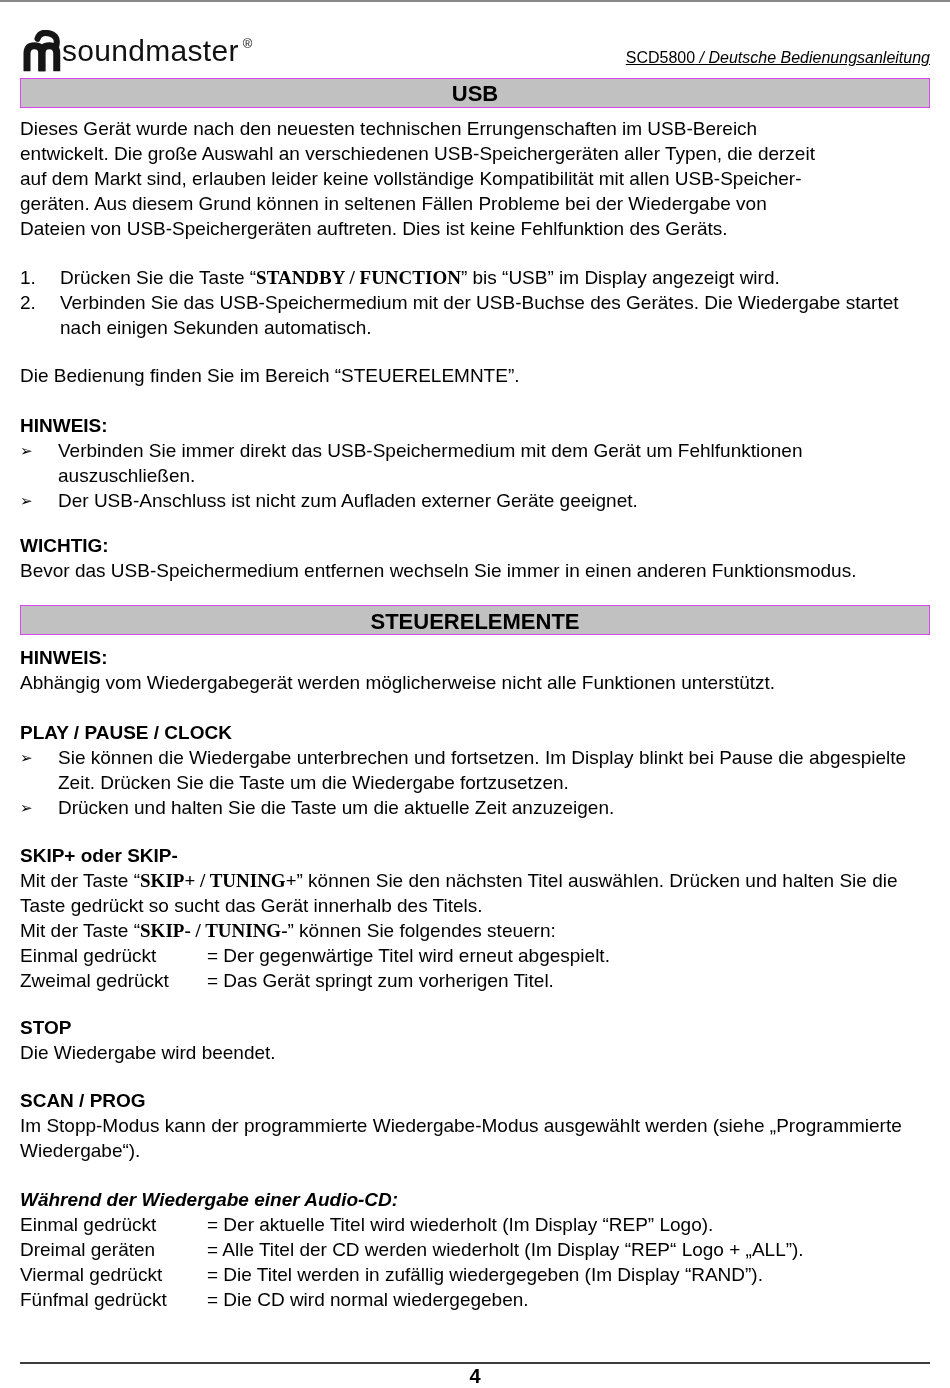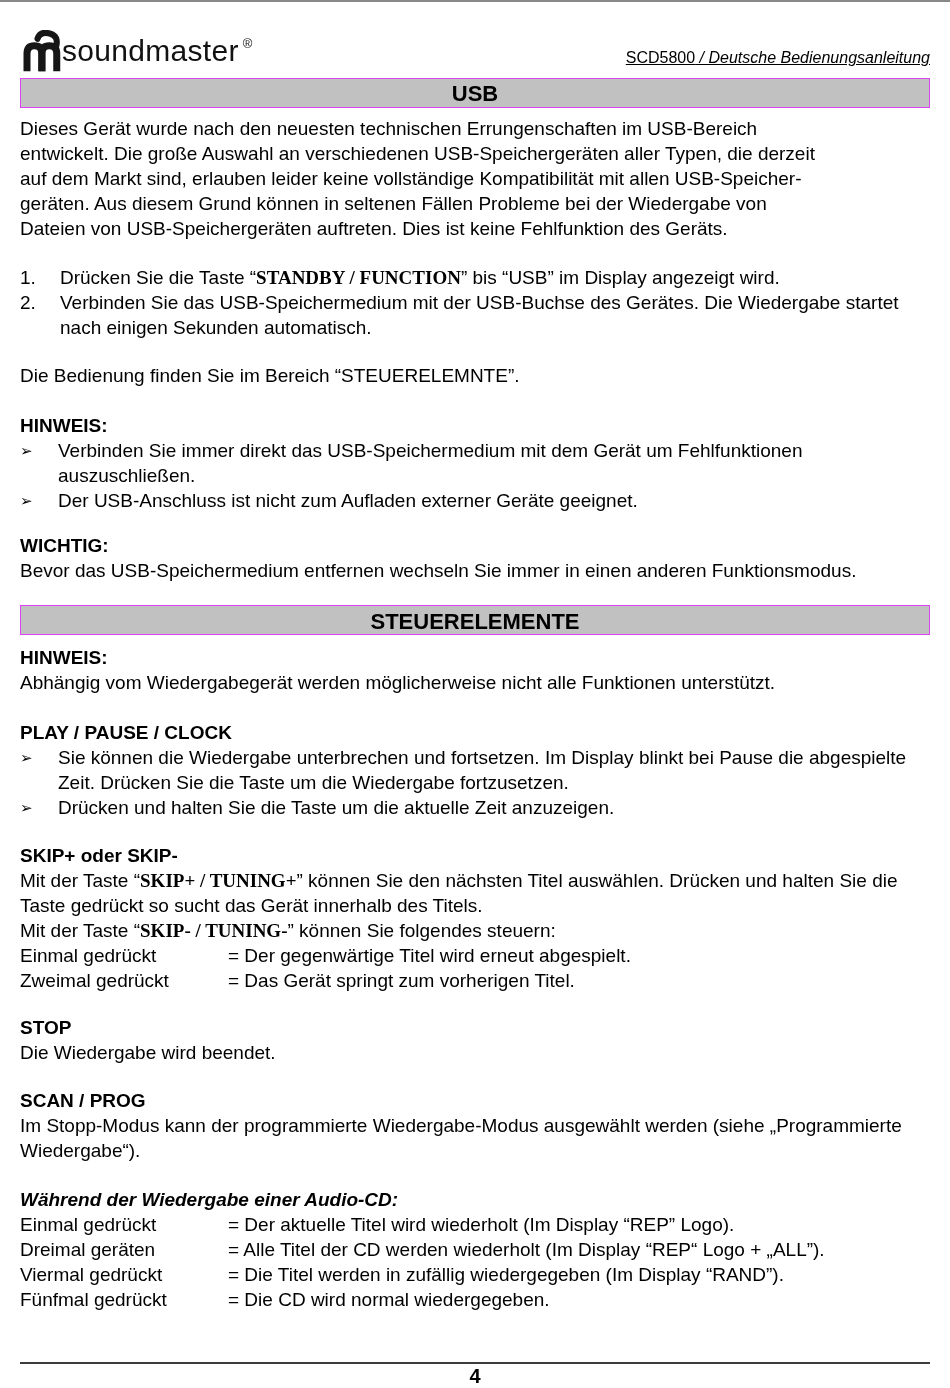--- a/index.html
+++ b/index.html
@@ -40,21 +40,21 @@
 
   .wichtig { margin-top:20px; }
   .hinweis2 { margin-top:10px; }
 
   .play-title { margin-top:25px; font-weight:bold; }
   .skip-title { margin-top:23px; font-weight:bold; }
   .stop-title { margin-top:22px; font-weight:bold; }
   .scan-title { margin-top:23px; font-weight:bold; }
   .audio-title { margin-top:24px; font-weight:bold; font-style:italic; }
 
-  .def-row { display:flex;gap:21px; }
+  .def-row { display:flex; }
   .def-label { flex:0 0 187px; }
   .def-value { flex:1; }
 
   .footer { position:absolute; left:20px; right:20px; bottom:0; height:26px;
             border-top:2px solid #3c3c3c; text-align:center; font-weight:bold; font-size:20px; line-height:24px; }
 </style>
 </head>
 <body>
 
 <div class="page">

